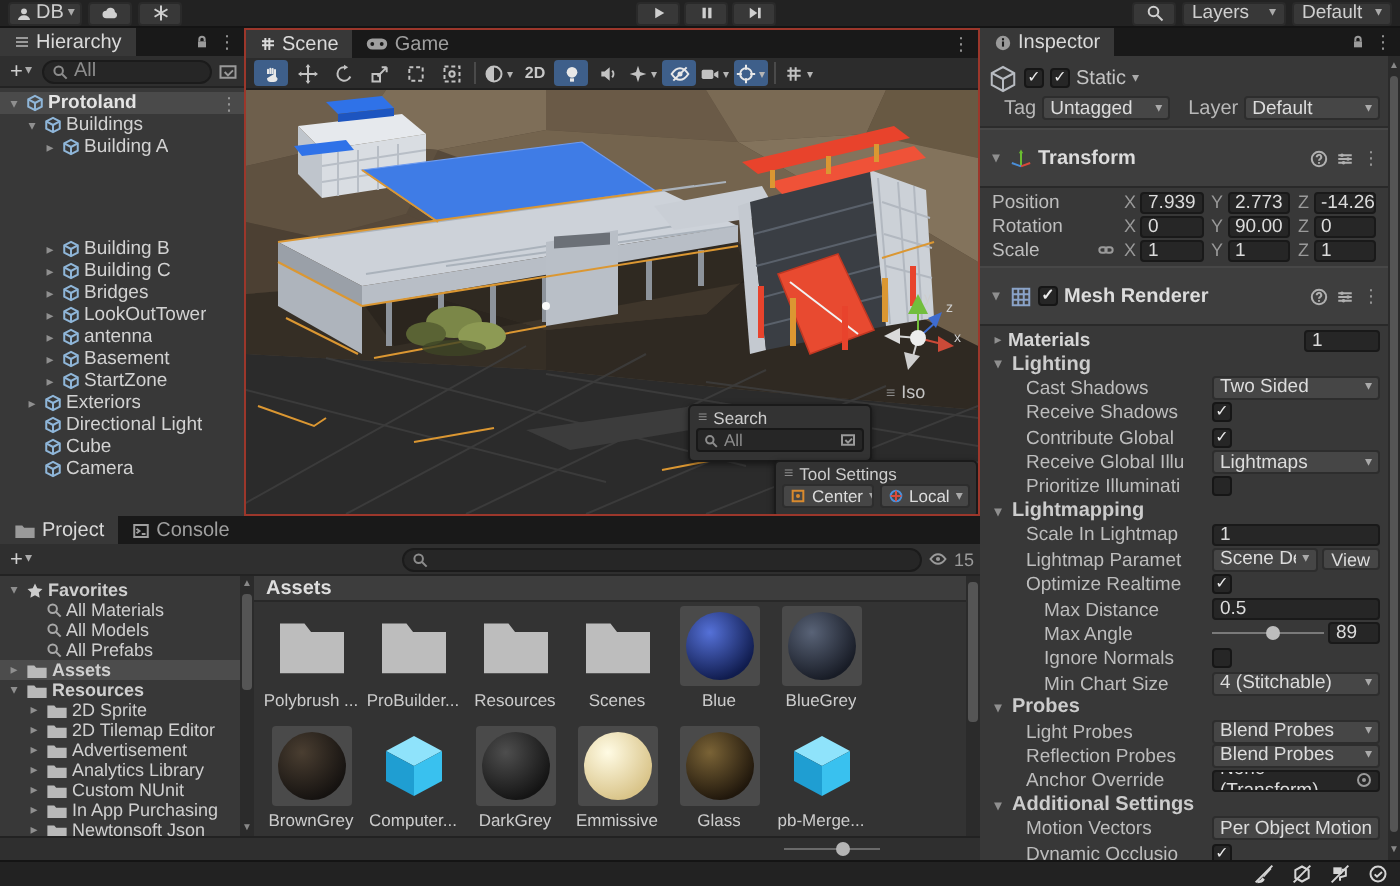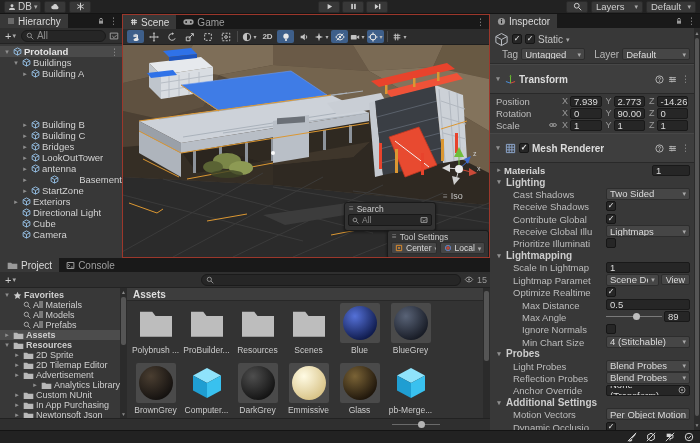--- a/index.html
+++ b/index.html
@@ -296,21 +296,21 @@
       <div class="hrow" style="padding-left: 21px;">
         <span class="harrow">▸</span>
         <span class="icon" style="width: 9px; height: 9px; color: rgb(143, 182, 217);">
           <svg viewBox="0 0 12 12">
             <path d="M6 1.2L10.5 3.6v4.8L6 10.8 1.5 8.4V3.6z" fill="none" stroke="currentColor"></path>
             <path d="M1.5 3.6L6 6l4.5-2.4M6 6v4.8" fill="none" stroke="currentColor"></path>
           </svg>
         </span>
         <span class="hlabel">antenna</span>
       </div>
-      <div class="hrow" style="padding-left: 21px; justify-content: space-between;">
+      <div class="hrow" style="padding-left: 21px;">
         <span class="harrow">▸</span>
         <span class="icon" style="width: 9px; height: 9px; color: rgb(143, 182, 217);">
           <svg viewBox="0 0 12 12">
             <path d="M6 1.2L10.5 3.6v4.8L6 10.8 1.5 8.4V3.6z" fill="none" stroke="currentColor"></path>
             <path d="M1.5 3.6L6 6l4.5-2.4M6 6v4.8" fill="none" stroke="currentColor"></path>
           </svg>
         </span>
         <span class="hlabel">Basement</span>
       </div>
       <div class="hrow" style="padding-left: 21px;">
@@ -1161,21 +1161,21 @@
       </div>
       <div class="prow" style="padding-left: 13px;">
         <span class="harrow">▸</span>
         <span class="icon" style="width: 11px; height: 9px; color: rgb(185, 185, 185);">
           <svg viewBox="0 0 16 12">
             <path d="M1 2h5l1.4 1.6H15V11H1z" fill="currentColor"></path>
           </svg>
         </span>
         <span class="plabel">Advertisement</span>
       </div>
-      <div class="prow" style="padding-left: 13px; justify-content: flex-end;">
+      <div class="prow" style="padding-left: 13px;">
         <span class="harrow">▸</span>
         <span class="icon" style="width: 11px; height: 9px; color: rgb(185, 185, 185);">
           <svg viewBox="0 0 16 12">
             <path d="M1 2h5l1.4 1.6H15V11H1z" fill="currentColor"></path>
           </svg>
         </span>
         <span class="plabel">Analytics Library</span>
       </div>
       <div class="prow" style="padding-left: 13px;">
         <span class="harrow">▸</span>

